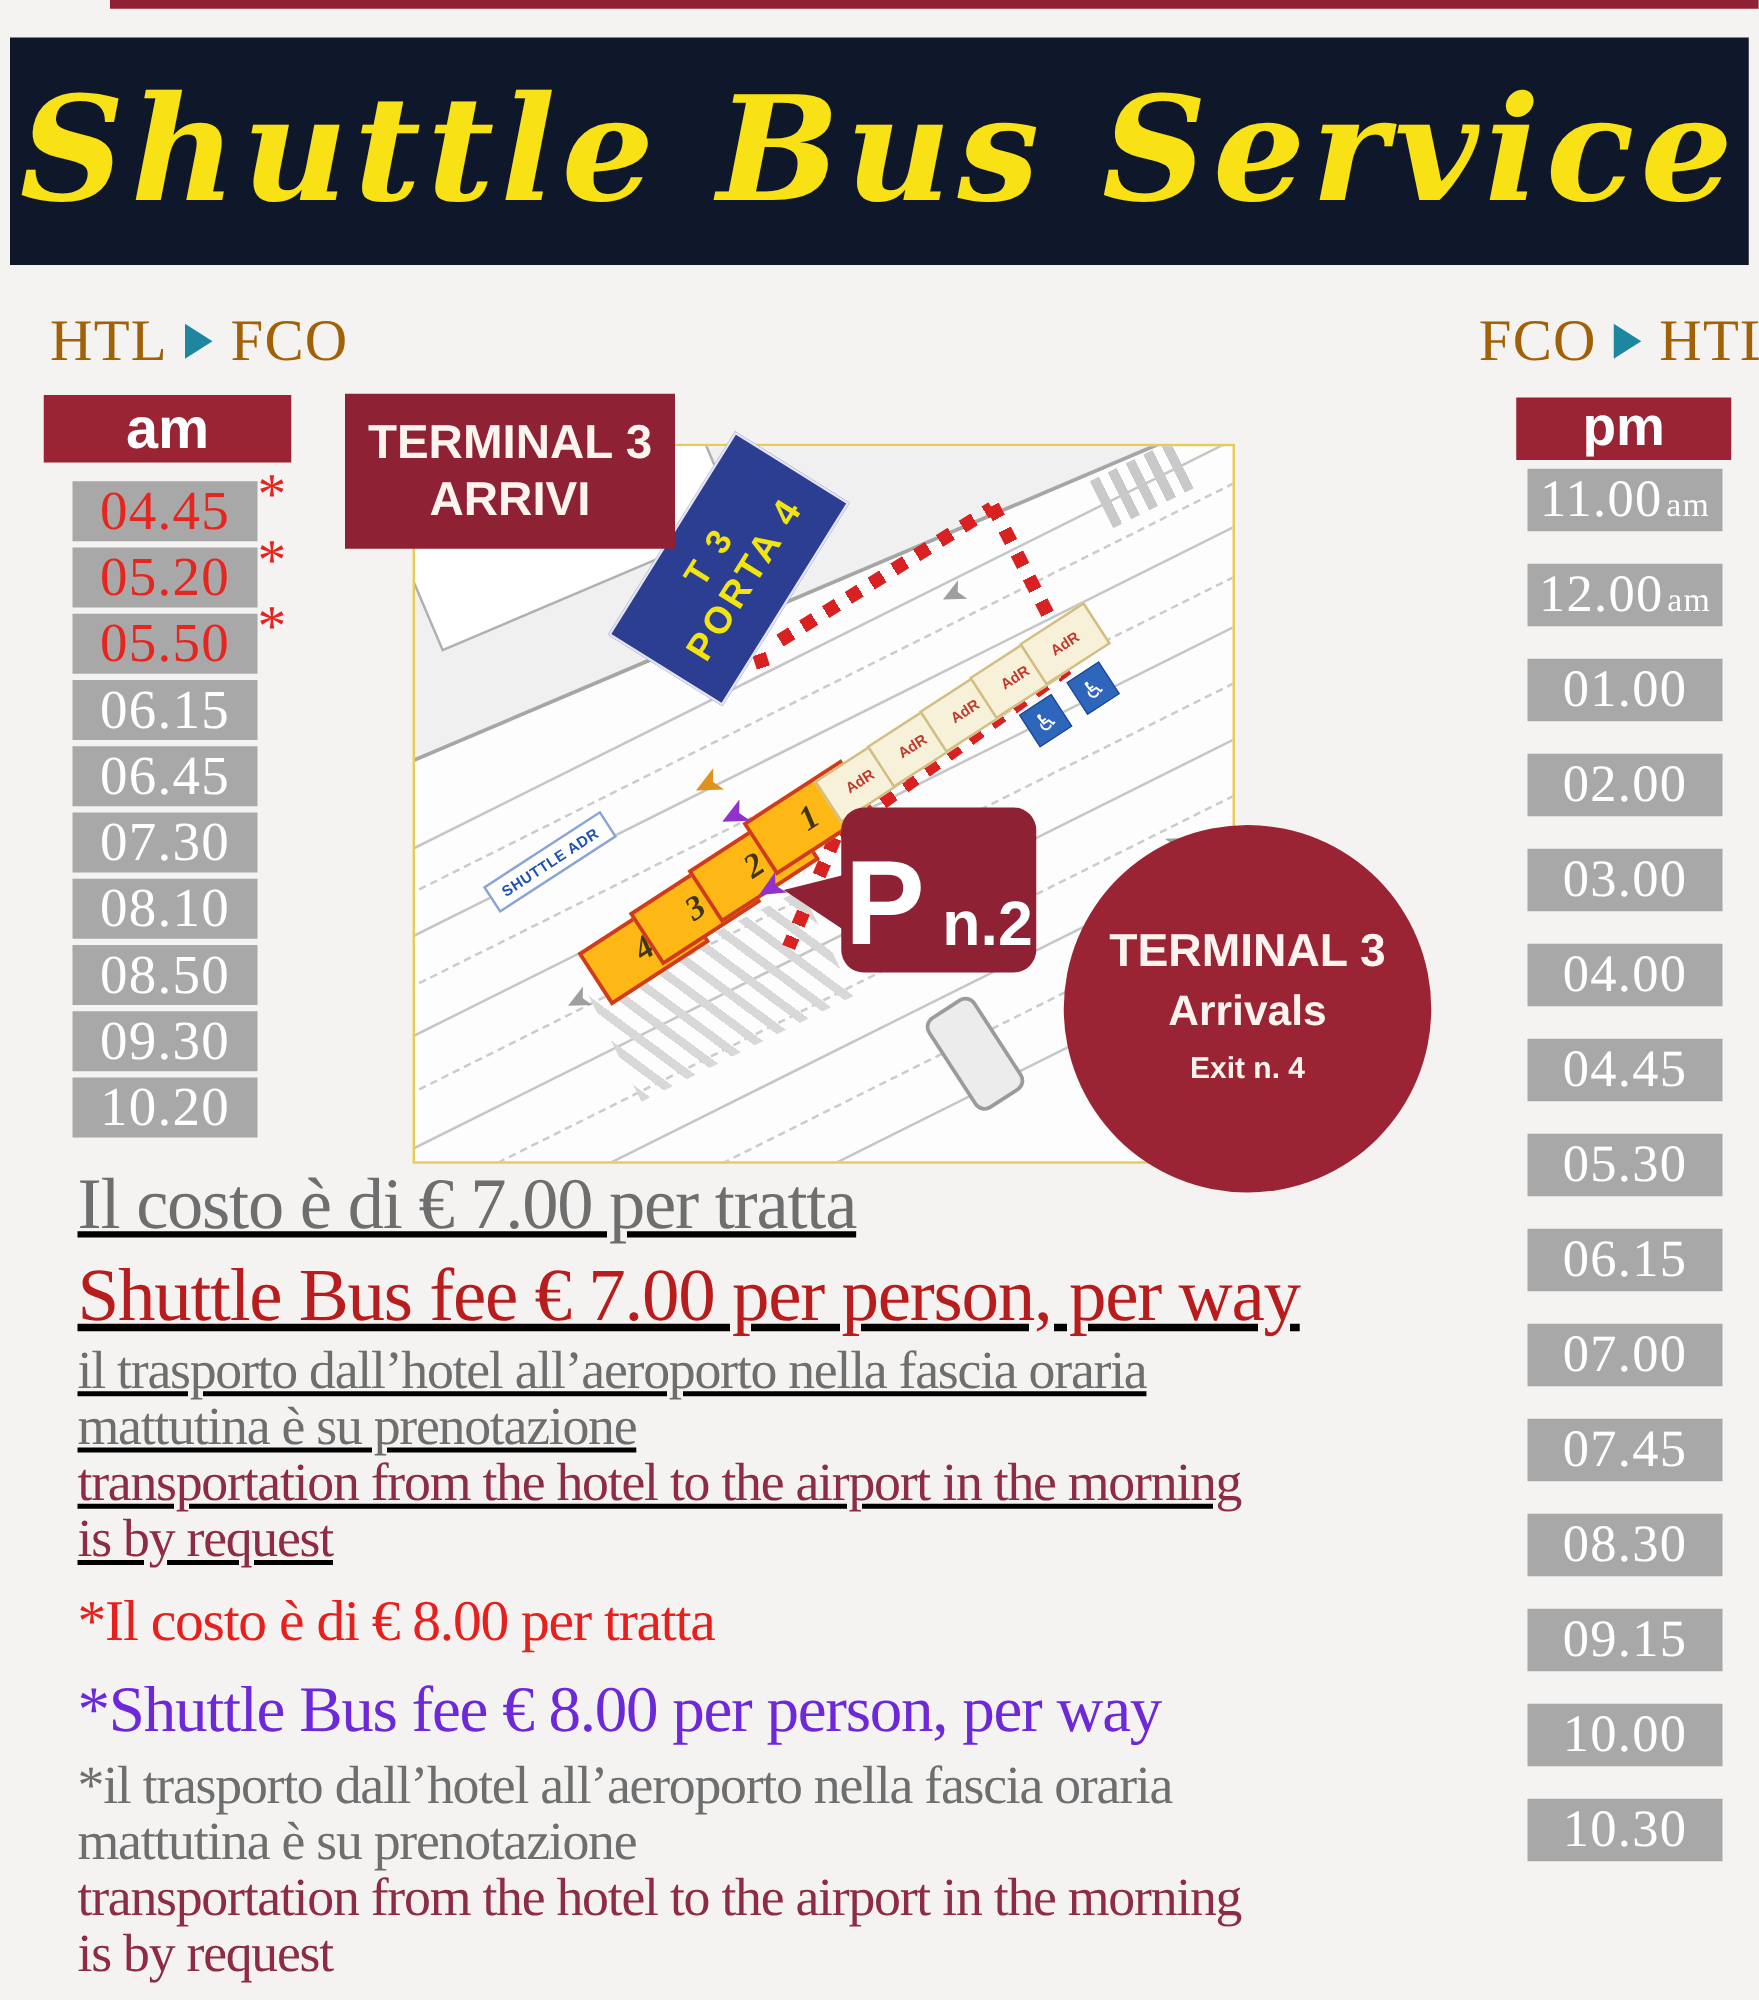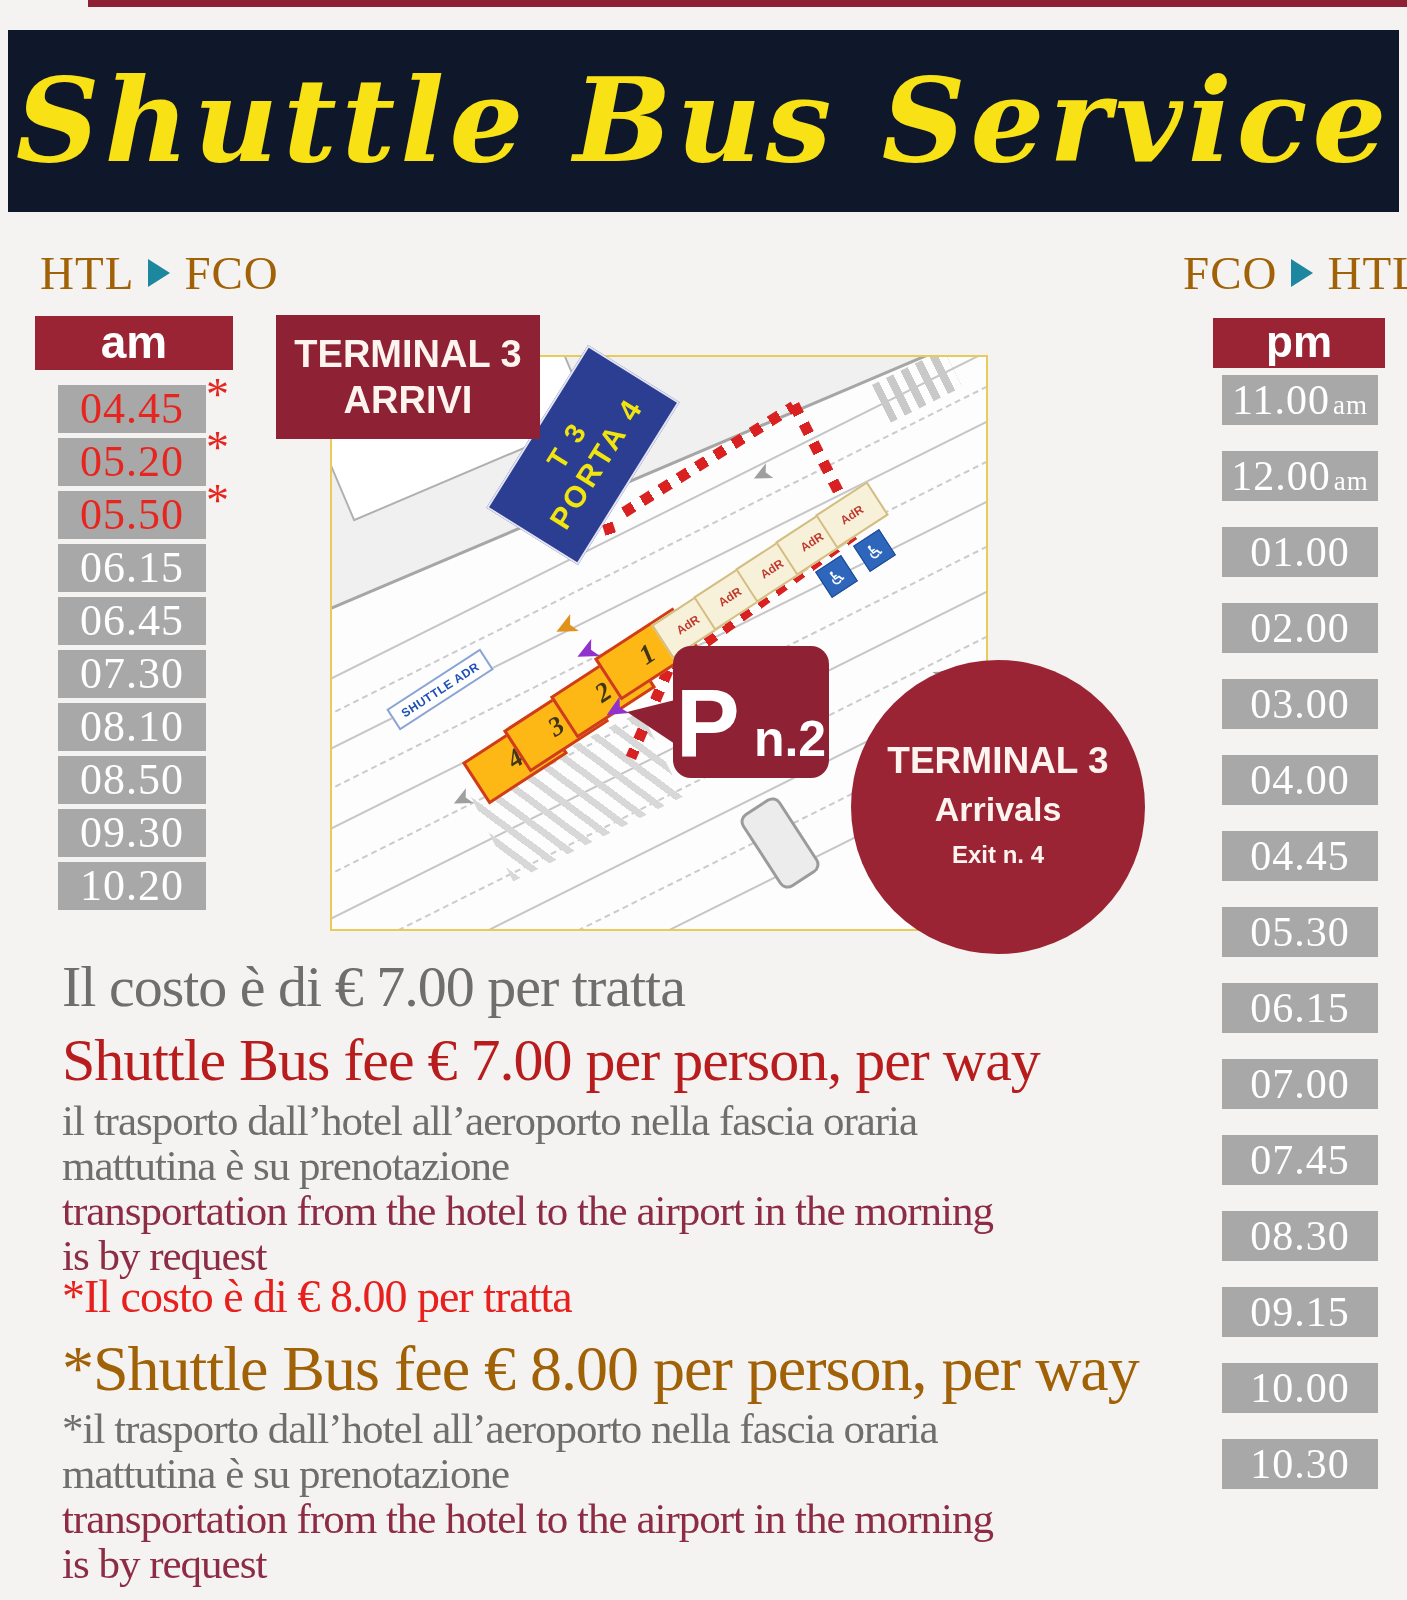--- a/index.html
+++ b/index.html
@@ -117,28 +117,28 @@
   
   #exit-circle { left:851px; top:660px; width:294px; height:294px; border-radius:50%;
     background:#9a2433; z-index:7; display:flex; flex-direction:column; align-items:center;
     justify-content:center; font-family:"Liberation Sans",sans-serif; font-weight:bold;
     color:#fdf4ef; text-align:center; }
   #exit-circle .c1 { font-size:37px; line-height:50px; }
   #exit-circle .c2 { font-size:34px; line-height:46px; }
   #exit-circle .c3 { font-size:24px; line-height:46px; }
 
   
-  #pricing-standard { left:62px; top:952px;  z-index:2; white-space:nowrap; }
+  #pricing-standard { left:62px; top:928px;  z-index:2; white-space:nowrap;text-decoration:underline; }
   #pricing-early    { left:62px; top:1262px; z-index:2; white-space:nowrap; }
   .l-big-gray   { font-size:58px; line-height:70px; color:#6e6e6e; letter-spacing:-1px; }
   .l-big-maroon { font-size:60px; line-height:76px; color:#b91c1c; letter-spacing:-1px; }
   .l-sm-gray    { font-size:43px; line-height:45px; color:#6e6e6e; letter-spacing:-1px; }
   .l-sm-maroon  { font-size:43px; line-height:45px; color:#8d2c44; letter-spacing:-1px; }
   .l-big-red    { font-size:46px; line-height:70px; color:#e8201d; letter-spacing:-1px; }
-  .l-big-red2   { font-size:64px; line-height:74px; color:#a16207; letter-spacing:-1px; }
+  .l-big-red2   { font-size:52px; line-height:74px; color:#6d28d9; letter-spacing:-1px; }
 </style>
 </head>
 <body>
 
 <div id="top-strip" class="abs"></div>
 
 <div id="title-bar" class="abs">
   <div id="title-text">Shuttle Bus Service</div>
 </div>
 

